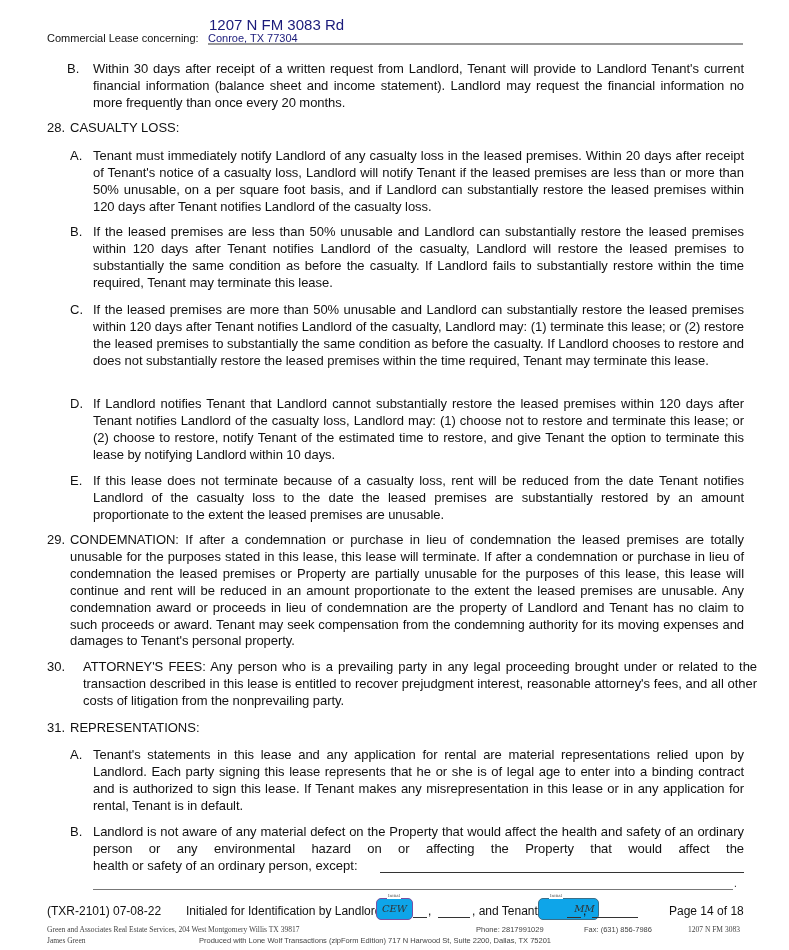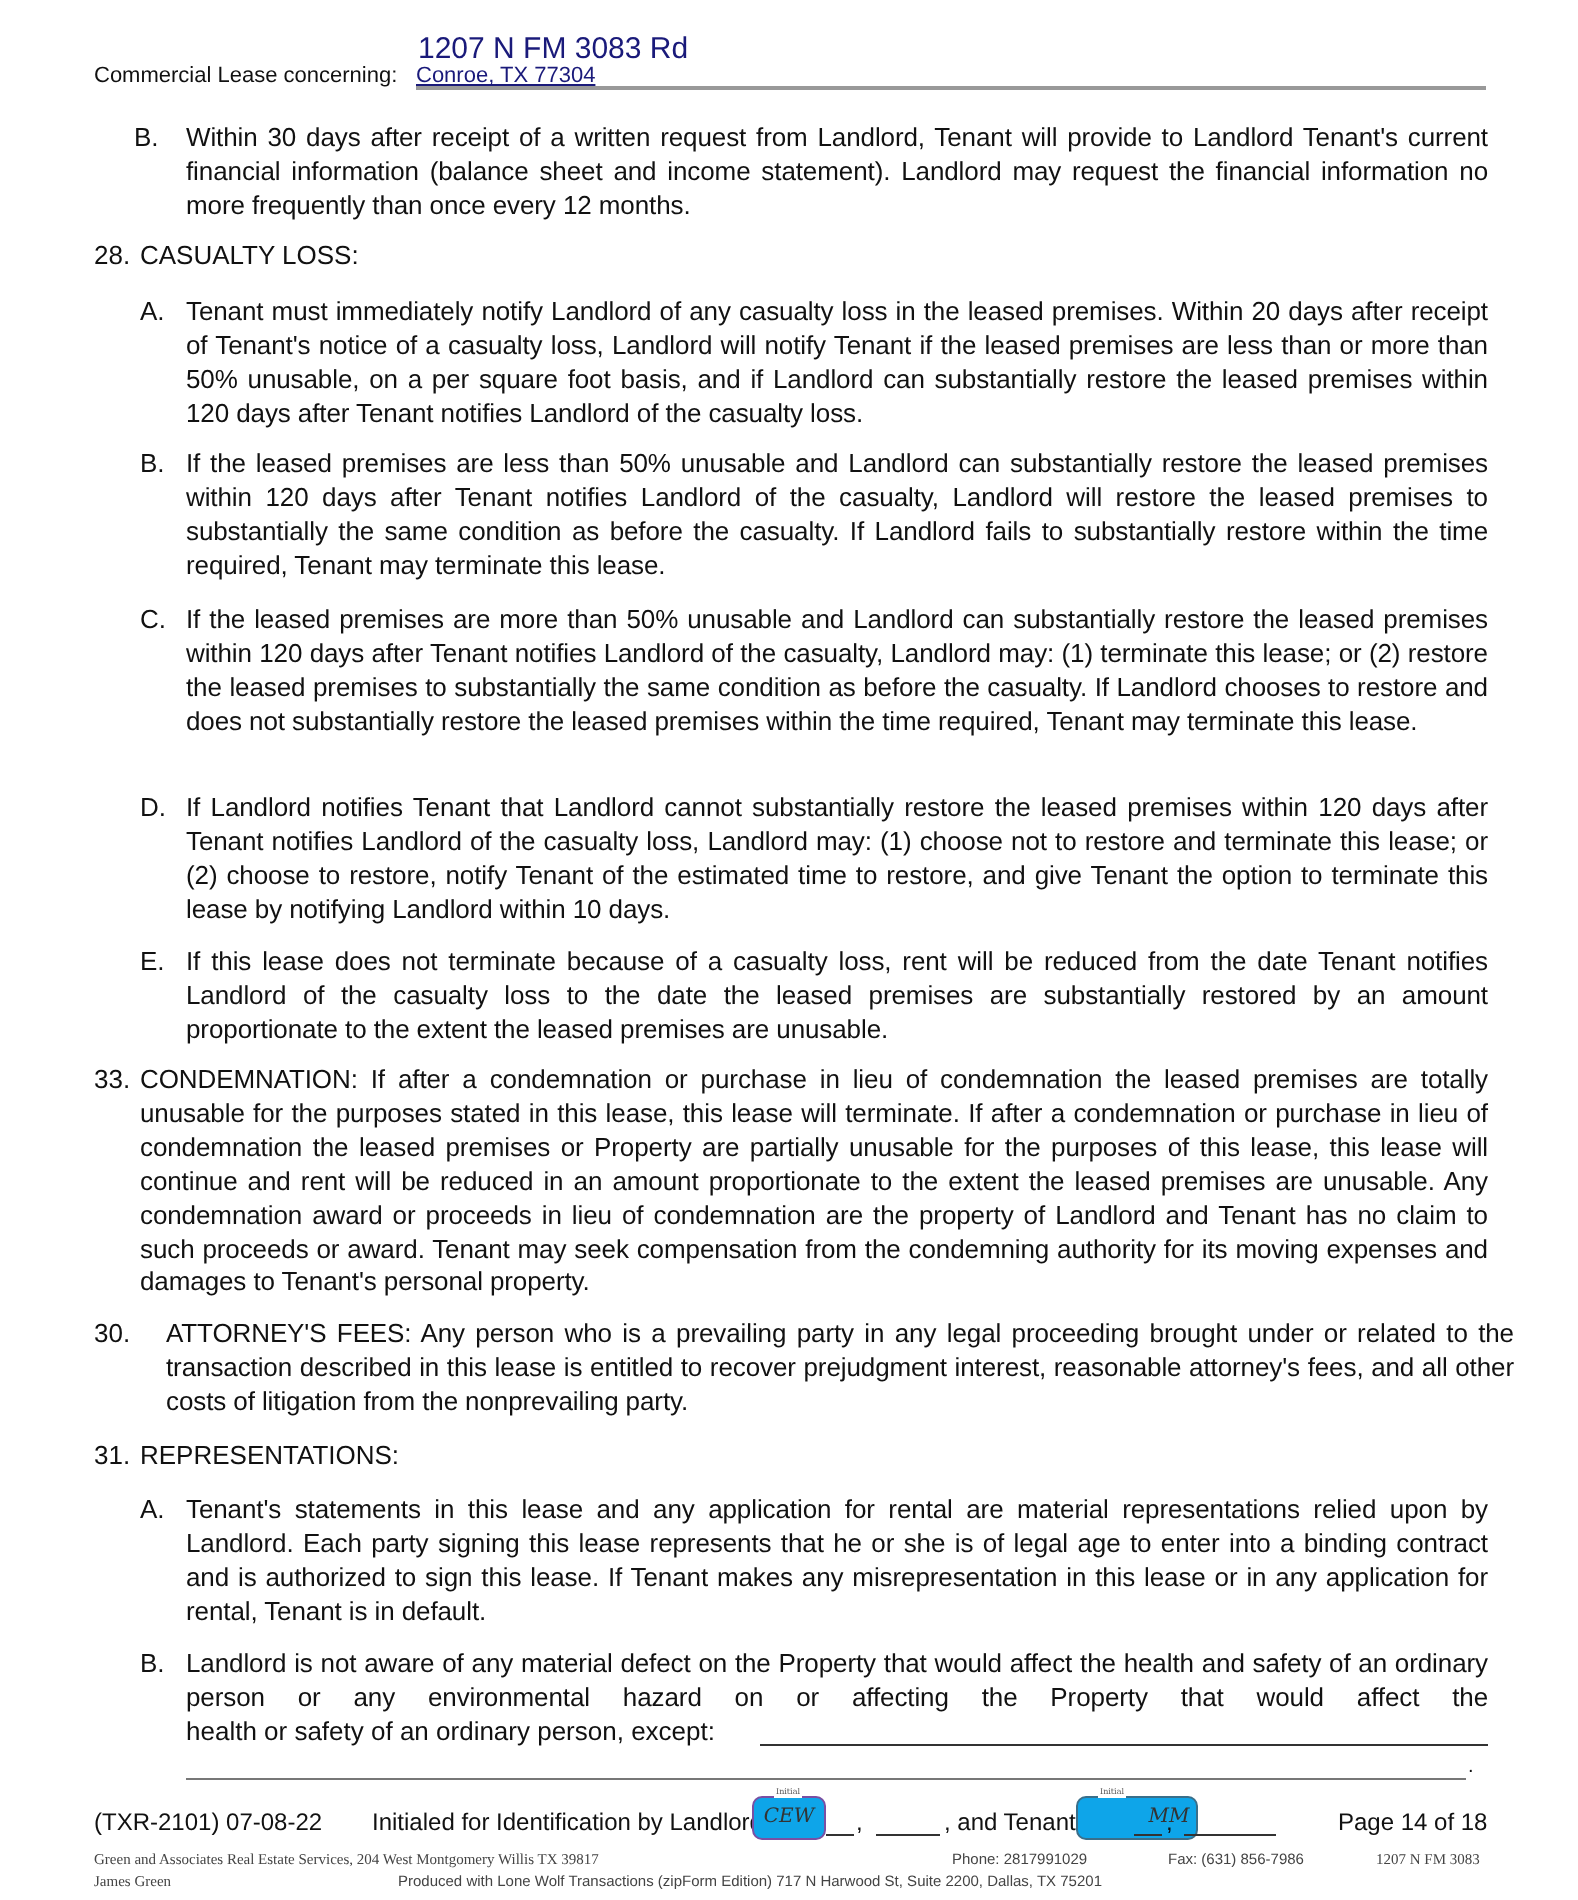--- a/index.html
+++ b/index.html
@@ -42,41 +42,41 @@
 </style>
 </head>
 <body>
 
 <div class="hdr-addr1">1207 N FM 3083 Rd</div>
 <div class="hdr-label">Commercial Lease concerning:</div>
 <div class="hdr-addr2">Conroe, TX  77304</div>
 <div class="hdr-line"></div>
 
 <div class="lbl" style="left:67px; top:61px;">B.</div>
-<div class="para" style="left:93px; top:61px; width:651px;">Within 30 days after receipt of a written request from Landlord, Tenant will provide to Landlord Tenant's current financial information (balance sheet and income statement). Landlord may request the financial information no more frequently than once every 12 months.</div>
+<div class="para" style="left:93px; top:61px; width:651px;">Within 30 days after receipt of a written request from Landlord, Tenant will provide to Landlord Tenant's current financial information (balance sheet and income statement). Landlord may request the financial information no more frequently than once every 20 months.</div>
 
 <div class="lbl" style="left:47px; top:120px;">28.</div>
 <div class="lbl" style="left:70px; top:120px;">CASUALTY LOSS:</div>
 
 <div class="lbl" style="left:70px; top:148px;">A.</div>
 <div class="para" style="left:93px; top:148px; width:651px;">Tenant must immediately notify Landlord of any casualty loss in the leased premises. Within 20 days after receipt of Tenant's notice of a casualty loss, Landlord will notify Tenant if the leased premises are less than or more than 50% unusable, on a per square foot basis, and if Landlord can substantially restore the leased premises within 120 days after Tenant notifies Landlord of the casualty loss.</div>
 
 <div class="lbl" style="left:70px; top:224px;">B.</div>
 <div class="para" style="left:93px; top:224px; width:651px;">If the leased premises are less than 50% unusable and Landlord can substantially restore the leased premises within 120 days after Tenant notifies Landlord of the casualty, Landlord will restore the leased premises to substantially the same condition as before the casualty. If Landlord fails to substantially restore within the time required, Tenant may terminate this lease.</div>
 
 <div class="lbl" style="left:70px; top:302px;">C.</div>
 <div class="para" style="left:93px; top:302px; width:651px;">If the leased premises are more than 50% unusable and Landlord can substantially restore the leased premises within 120 days after Tenant notifies Landlord of the casualty, Landlord may: (1) terminate this lease; or (2) restore the leased premises to substantially the same condition as before the casualty. If Landlord chooses to restore and does not substantially restore the leased premises within the time required, Tenant may terminate this lease.</div>
 
 <div class="lbl" style="left:70px; top:396px;">D.</div>
 <div class="para" style="left:93px; top:396px; width:651px;">If Landlord notifies Tenant that Landlord cannot substantially restore the leased premises within 120 days after Tenant notifies Landlord of the casualty loss, Landlord may: (1) choose not to restore and terminate this lease; or (2) choose to restore, notify Tenant of the estimated time to restore, and give Tenant the option to terminate this lease by notifying Landlord within 10 days.</div>
 
 <div class="lbl" style="left:70px; top:473px;">E.</div>
 <div class="para" style="left:93px; top:473px; width:651px;">If this lease does not terminate because of a casualty loss, rent will be reduced from the date Tenant notifies Landlord of the casualty loss to the date the leased premises are substantially restored by an amount proportionate to the extent the leased premises are unusable.</div>
 
-<div class="lbl" style="left:47px; top:532px;">33.</div>
+<div class="lbl" style="left:47px; top:532px;">29.</div>
 <div class="para" style="left:70px; top:532px; width:674px;">CONDEMNATION: If after a condemnation or purchase in lieu of condemnation the leased premises are totally unusable for the purposes stated in this lease, this lease will terminate. If after a condemnation or purchase in lieu of condemnation the leased premises or Property are partially unusable for the purposes of this lease, this lease will continue and rent will be reduced in an amount proportionate to the extent the leased premises are unusable. Any condemnation award or proceeds in lieu of condemnation are the property of Landlord and Tenant has no claim to such proceeds or award. Tenant may seek compensation from the condemning authority for its moving expenses and damages to Tenant's personal property.</div>
 
 <div class="lbl" style="left:47px; top:659px;">30.</div>
 <div class="para" style="left:70px; top:659px; width:674px;margin-left:13px;">ATTORNEY'S FEES: Any person who is a prevailing party in any legal proceeding brought under or related to the transaction described in this lease is entitled to recover prejudgment interest, reasonable attorney's fees, and all other costs of litigation from the nonprevailing party.</div>
 
 <div class="lbl" style="left:47px; top:720px;">31.</div>
 <div class="lbl" style="left:70px; top:720px;">REPRESENTATIONS:</div>
 
 <div class="lbl" style="left:70px; top:747px;">A.</div>
 <div class="para" style="left:93px; top:747px; width:651px;">Tenant's statements in this lease and any application for rental are material representations relied upon by Landlord. Each party signing this lease represents that he or she is of legal age to enter into a binding contract and is authorized to sign this lease. If Tenant makes any misrepresentation in this lease or in any application for rental, Tenant is in default.</div>

